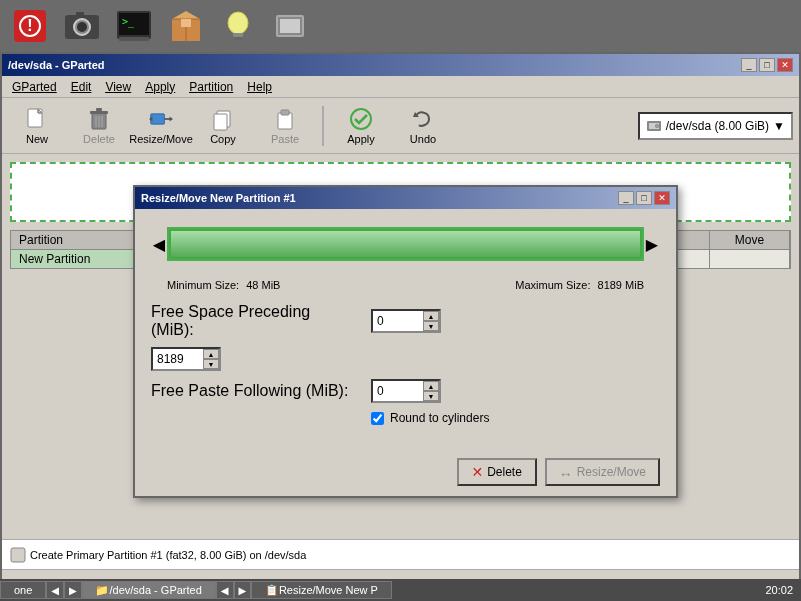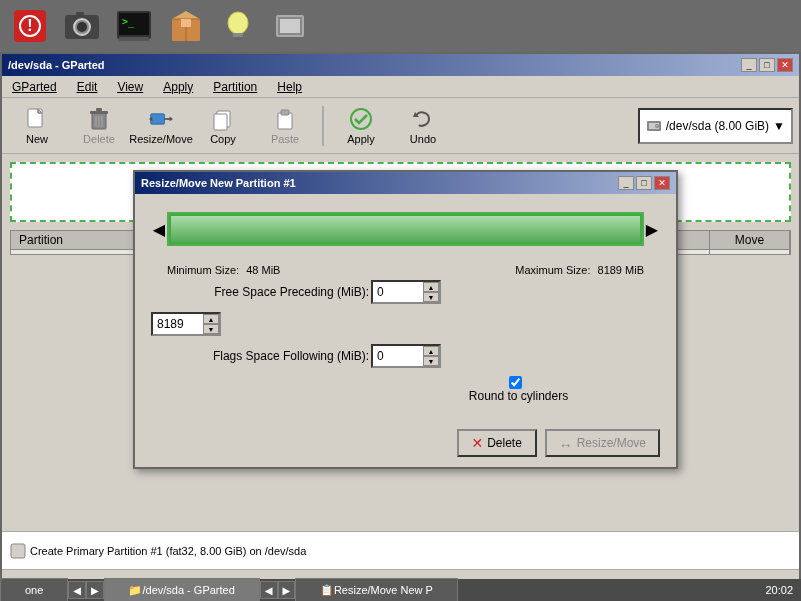--- a/index.html
+++ b/index.html
@@ -72,21 +72,21 @@
       justify-content: center;
       cursor: pointer;
       color: #000;
     }
 
     
     .menu-bar {
       background: #d4d0c8;
       display: flex;
       align-items: center;
-      gap: 8px;
+      gap: 2px;
       padding: 2px 4px;
       border-bottom: 1px solid #aaa;
       height: 22px;
     }
     .menu-item {
       padding: 2px 6px;
       font-size: 12px;
       color: #000;
       cursor: pointer;
       text-decoration: underline;
@@ -139,21 +139,21 @@
     
     .device-selector {
       margin-left: auto;
       display: flex;
       align-items: center;
       background: #fff;
       border: 2px inset #888;
       padding: 2px 6px;
       font-size: 12px;
       cursor: pointer;
-      height: 36px;
+      height: 28px;
     }
 
     
     .partition-area {
       background: #fff;
       margin: 8px;
       border: 2px dashed #4caf50;
       height: 60px;
       display: flex;
       align-items: center;
@@ -204,21 +204,21 @@
 
     
     .operations-area {
       position: absolute;
       bottom: 30px;
       left: 0;
       right: 0;
       background: #fff;
       border-top: 1px solid #aaa;
       padding: 4px 8px;
-      height: 38px;
+      height: 30px;
       display: flex;
       align-items: center;
       font-size: 11px;
     }
 
     
     .status-bar {
       position: absolute;
       bottom: 0;
       left: 0;
@@ -231,21 +231,21 @@
       font-size: 12px;
     }
     .status-text {
       padding: 0 8px;
       font-size: 11px;
     }
 
     
     .dialog-overlay {
       position: absolute;
-      top: 0;
+      top: 15px;
       left: 0;
       width: 801px;
       height: 432px;
       pointer-events: none;
     }
 
     .dialog {
       position: absolute;
       top: 170px;
       left: 133px;
@@ -303,36 +303,35 @@
       align-items: center;
       justify-content: center;
       cursor: pointer;
       font-size: 16px;
     }
 
     
     .size-info {
       display: flex;
       justify-content: space-between;
-      margin-bottom: 4px;
+      margin-bottom: 12px;
       font-size: 11px;
       padding: 0 16px;
     }
 
     
     .form-row {
       display: flex;
       align-items: center;
       margin-bottom: 8px;
     }
     .form-label {
       flex: 0 0 220px;
-      text-align: right;
-      padding-right: 2px;
-      font-size: 12px;
+      padding-right: 20px;
+      font-size: 16px;
     }
     .form-input-wrap {
       display: flex;
       align-items: center;
       border: 2px inset #888;
       background: #fff;
       width: 70px;
     }
     .form-input {
       width: 50px;
@@ -353,23 +352,22 @@
       border: 1px solid #888;
       display: flex;
       align-items: center;
       justify-content: center;
       cursor: pointer;
       font-size: 7px;
     }
     .checkbox-row {
       display: flex;
       align-items: center;
-      margin-bottom: 10px;
+      margin-bottom: 17px;
       padding-left: 220px;
-      flex-direction: column;
     }
     .checkbox-label {
       font-size: 12px;
       margin-left: 6px;
     }
 
     
     .dialog-buttons {
       display: flex;
       justify-content: flex-end;
@@ -397,24 +395,24 @@
       width: 801px;
       height: 22px;
       background: #4a4a4a;
       display: flex;
       align-items: center;
       font-size: 11px;
       color: #fff;
       z-index: 100;
     }
     .taskbar-bottom-item {
-      padding: 2px 24px;
+      padding: 2px 13px;
       background: #5a5a5a;
       border: 1px solid #777;
-      height: 25px;
+      height: 18px;
       display: flex;
       align-items: center;
       cursor: pointer;
       font-size: 11px;
       color: #fff;
     }
     .taskbar-bottom-item.active {
       background: #7a7a7a;
     }
     .taskbar-nav-btns {
@@ -610,20 +608,21 @@
     <span class="partition-label">New Partition #1</span>
   </div>
 
   <div class="partition-table-area">
     <div class="partition-table-header">
       <div class="pt-col">Partition</div>
       <div class="pt-col" style="flex:3;"></div>
       <div class="pt-col flags">Move</div>
     </div>
     <div class="partition-table-row">
+      <div class="pt-row-cell">New Partition</div>
       <div class="pt-row-cell" style="flex:3;background:#e8e8e0;"></div>
       <div class="pt-row-cell flags-cell"></div>
     </div>
   </div>
 
   <div class="operations-area">
     <div class="pending-op">
       <span class="operation-icon">
         <svg width="16" height="16" viewBox="0 0 16 16">
           <rect x="1" y="1" width="14" height="14" rx="2" fill="#d4d0c8" stroke="#888" stroke-width="1"></rect>
@@ -684,21 +683,21 @@
       <div class="form-row">
         <div class="form-input-wrap">
           <input class="form-input" value="8189" type="text" style="">
           <div class="spin-btns">
             <div class="spin-btn">▲</div>
             <div class="spin-btn">▼</div>
           </div>
         </div>
       </div>
       <div class="form-row">
-        <div class="form-label">Flags Space Following (MiB):</div>
+        <div class="form-label">Free Paste Following (MiB):</div>
         <div class="form-input-wrap">
           <input class="form-input" value="0" type="text" style="">
           <div class="spin-btns">
             <div class="spin-btn">▲</div>
             <div class="spin-btn">▼</div>
           </div>
         </div>
       </div>
 
       <div class="checkbox-row">

